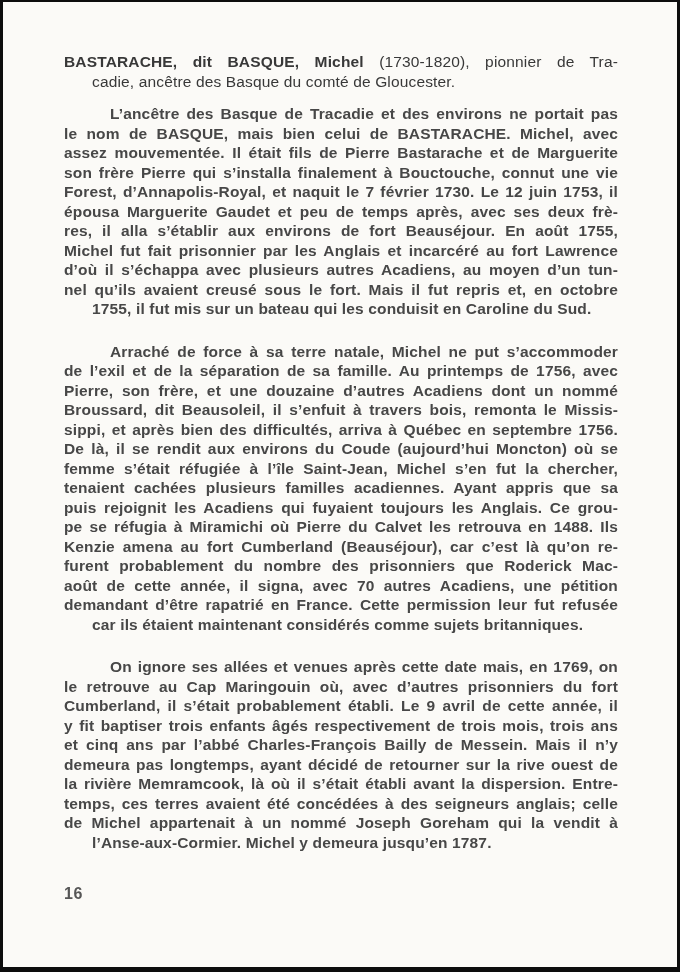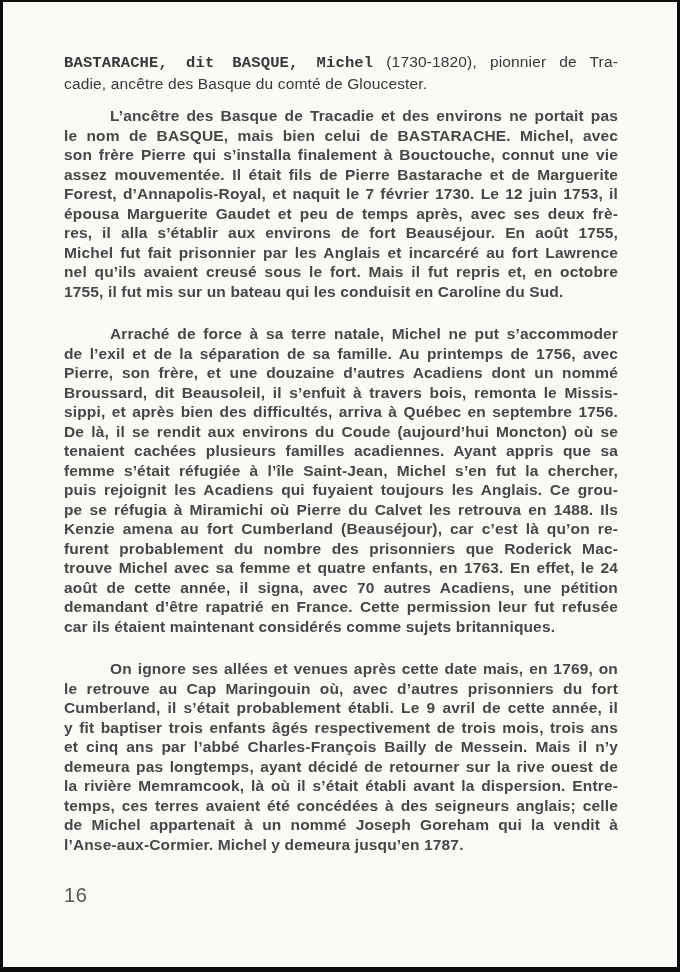--- a/index.html
+++ b/index.html
@@ -32,73 +32,73 @@
     top: 52px;
     color: var(--text);
     font-size: 15.5px;
     line-height: 19.5px;
     letter-spacing: 0.15px;
   }
   .line {
     text-align: justify;
     text-align-last: justify;
   }
-  .line.last { text-align-last: left; }
+  .line.last { text-align-last: left; margin-left: 28px; }
   .line.indent { text-indent: 46px; }
   .entry-heading { margin-bottom: 13px; color: var(--heading); }
-  .entry-heading .b { font-weight: bold; font-family: Liberation Mono, monospace; }
+  .entry-heading .b { font-weight: bold; }
   .paragraph + .paragraph { margin-top: 23px; }
   .body-paragraphs { margin-top: 0; font-weight: bold; }
   .pageno {
     margin-top: 32px;
-    font-weight: normal;
-    font-size: 20px;
+    font-weight: bold;
+    font-size: 16px;
     letter-spacing: 0.6px;
     color: var(--pageno);
   }
 </style>
 </head>
 <body>
 
 <div class="scan-frame"></div>
 
 <div class="page-content">
 
   <div class="entry-heading">
     <div class="line"><span class="b">BASTARACHE, dit BASQUE, Michel</span> <span>(1730-1820), pionnier de Tra-</span></div>
     <div class="line last">cadie, ancêtre des Basque du comté de Gloucester.</div>
   </div>
 
   <div class="body-paragraphs">
       <div class="paragraph">
         <div class="line indent">L’ancêtre des Basque de Tracadie et des environs ne portait pas</div>
         <div class="line">le nom de BASQUE, mais bien celui de BASTARACHE. Michel, avec</div>
+        <div class="line">assez mouvementée. Il était fils de Pierre Bastarache et de Marguerite</div>
         <div class="line">son frère Pierre qui s’installa finalement à Bouctouche, connut une vie</div>
-        <div class="line">assez mouvementée. Il était fils de Pierre Bastarache et de Marguerite</div>
         <div class="line">Forest, d’Annapolis-Royal, et naquit le 7 février 1730. Le 12 juin 1753, il</div>
         <div class="line">épousa Marguerite Gaudet et peu de temps après, avec ses deux frè-</div>
         <div class="line">res, il alla s’établir aux environs de fort Beauséjour. En août 1755,</div>
         <div class="line">Michel fut fait prisonnier par les Anglais et incarcéré au fort Lawrence</div>
+        <div class="line">d’où il s’échappa avec plusieurs autres Acadiens, au moyen d’un tun-</div>
         <div class="line">nel qu’ils avaient creusé sous le fort. Mais il fut repris et, en octobre</div>
         <div class="line last">1755, il fut mis sur un bateau qui les conduisit en Caroline du Sud.</div>
       </div>
       <div class="paragraph">
         <div class="line indent">Arraché de force à sa terre natale, Michel ne put s’accommoder</div>
         <div class="line">de l’exil et de la séparation de sa famille. Au printemps de 1756, avec</div>
         <div class="line">Pierre, son frère, et une douzaine d’autres Acadiens dont un nommé</div>
         <div class="line">Broussard, dit Beausoleil, il s’enfuit à travers bois, remonta le Missis-</div>
         <div class="line">sippi, et après bien des difficultés, arriva à Québec en septembre 1756.</div>
         <div class="line">De là, il se rendit aux environs du Coude (aujourd’hui Moncton) où se</div>
+        <div class="line">femme s’était réfugiée à l’île Saint-Jean, Michel s’en fut la chercher,</div>
         <div class="line">tenaient cachées plusieurs familles acadiennes. Ayant appris que sa</div>
-        <div class="line">femme s’était réfugiée à l’île Saint-Jean, Michel s’en fut la chercher,</div>
         <div class="line">puis rejoignit les Acadiens qui fuyaient toujours les Anglais. Ce grou-</div>
         <div class="line">pe se réfugia à Miramichi où Pierre du Calvet les retrouva en 1488. Ils</div>
         <div class="line">Kenzie amena au fort Cumberland (Beauséjour), car c’est là qu’on re-</div>
         <div class="line">furent probablement du nombre des prisonniers que Roderick Mac-</div>
-        <div class="line">trouve Michel avec sa femme et quatre enfants, en 1763. En effet, le 24</div>
         <div class="line">août de cette année, il signa, avec 70 autres Acadiens, une pétition</div>
         <div class="line">demandant d’être rapatrié en France. Cette permission leur fut refusée</div>
         <div class="line last">car ils étaient maintenant considérés comme sujets britanniques.</div>
       </div>
       <div class="paragraph">
         <div class="line indent">On ignore ses allées et venues après cette date mais, en 1769, on</div>
         <div class="line">le retrouve au Cap Maringouin où, avec d’autres prisonniers du fort</div>
         <div class="line">Cumberland, il s’était probablement établi. Le 9 avril de cette année, il</div>
         <div class="line">y fit baptiser trois enfants âgés respectivement de trois mois, trois ans</div>
         <div class="line">et cinq ans par l’abbé Charles-François Bailly de Messein. Mais il n’y</div>

